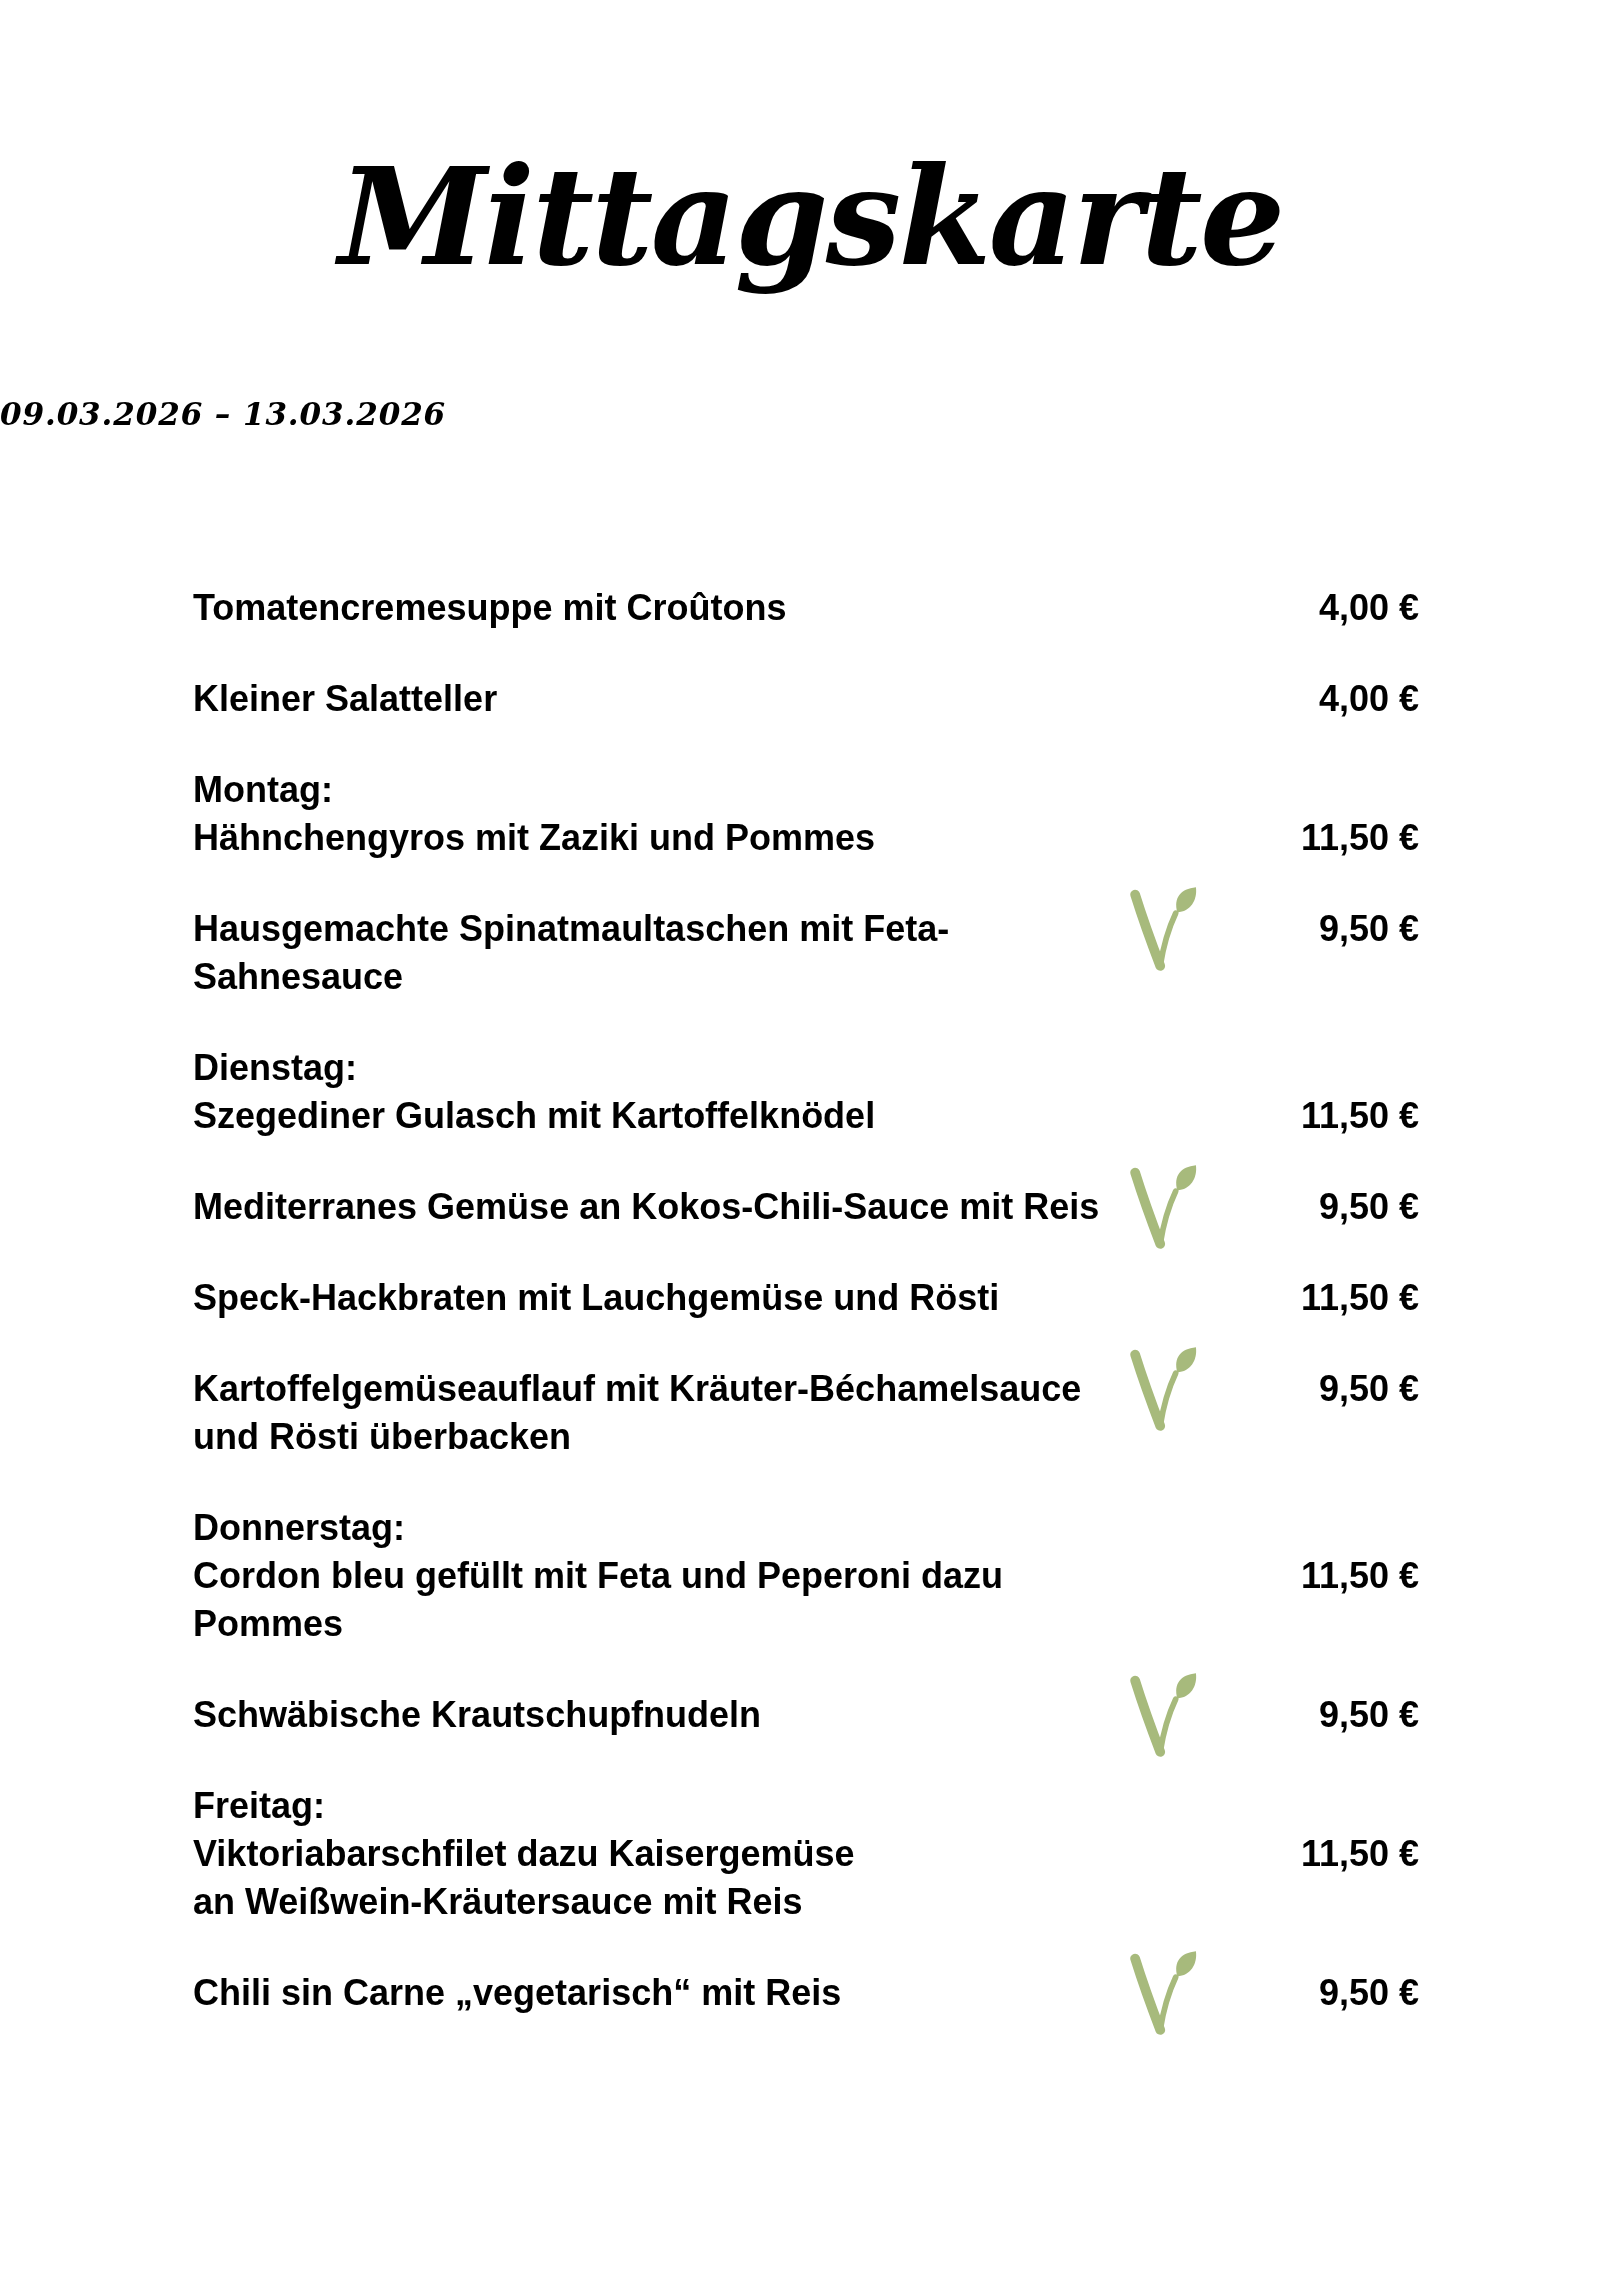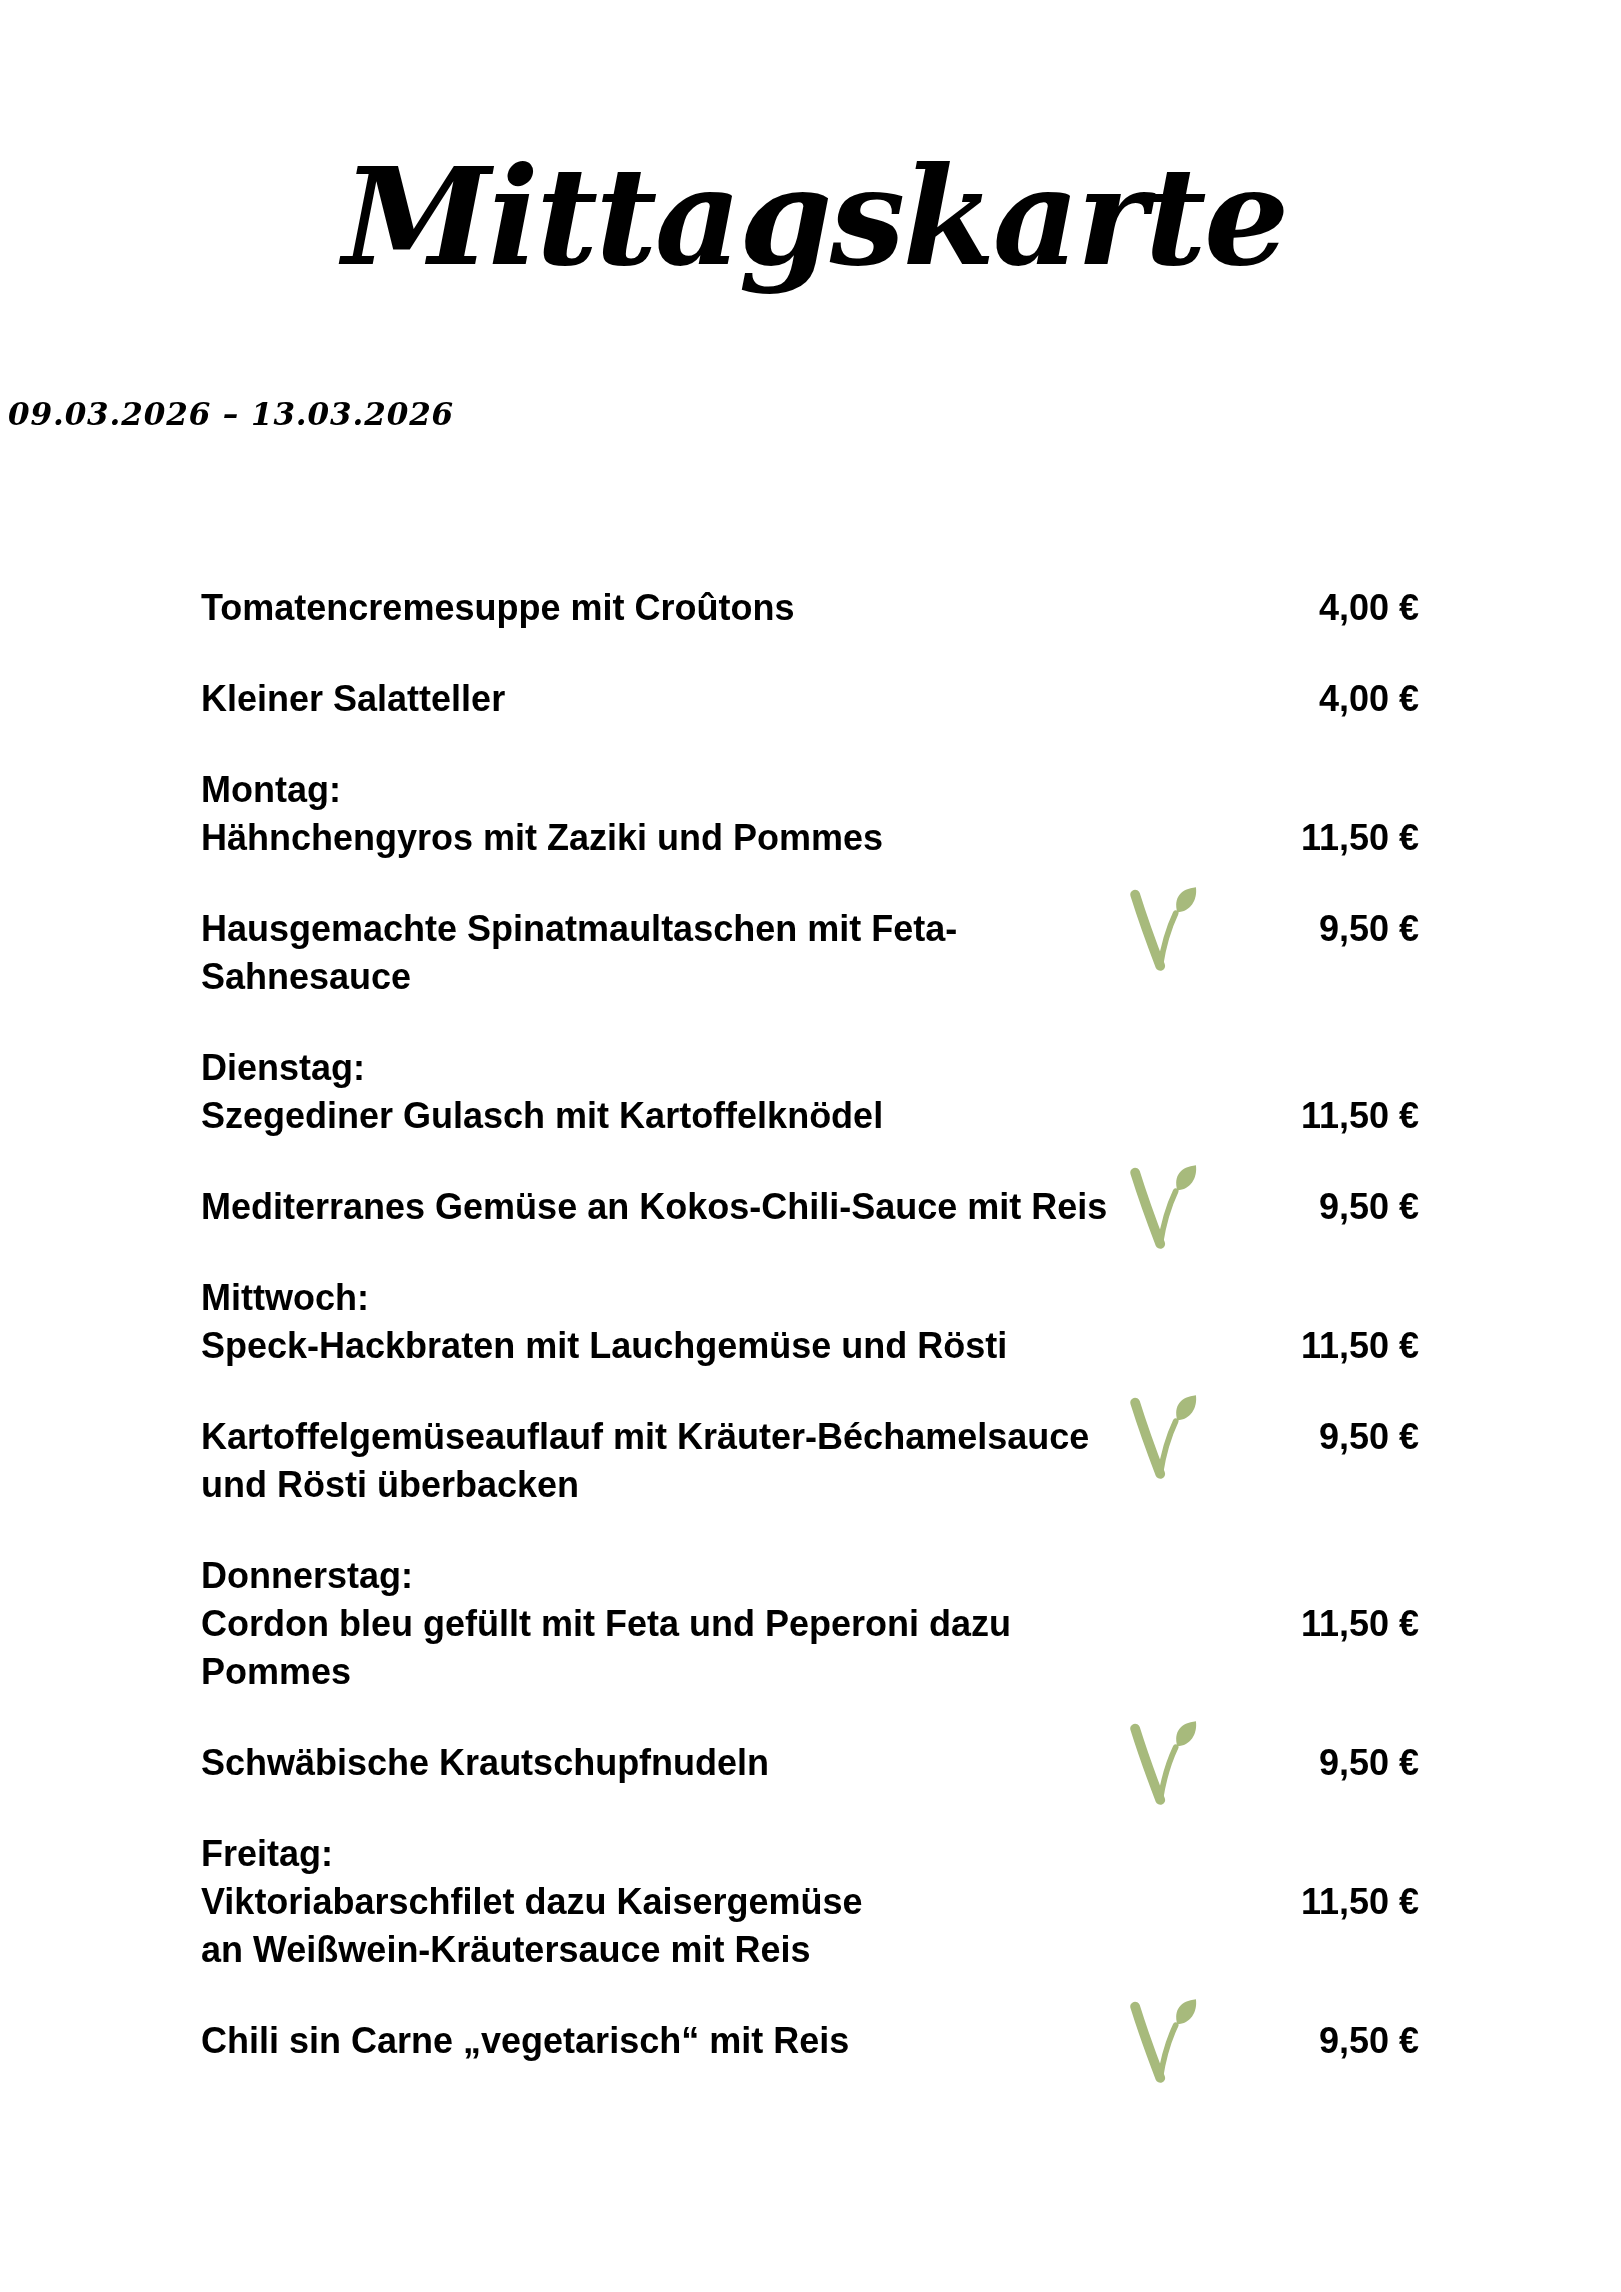--- a/index.html
+++ b/index.html
@@ -5,21 +5,20 @@
   html, body { margin: 0; padding: 0; background: #ffffff; }
   .page {
     position: relative;
     width: 1621px;
     height: 2293px;
     background: #ffffff;
     color: #000000;
     font-family: "Liberation Sans", sans-serif;
     overflow: hidden;
     box-sizing: border-box;
-    padding-left: 8px;
   }
   .title {
     margin: 0;
     padding-top: 134px;
     text-align: center;
     font-family: "DejaVu Serif", serif;
     font-style: italic;
     font-weight: 700;
     font-size: 134px;
     line-height: 1.25;
@@ -143,21 +142,20 @@
         <span class="icon-cell">
           <svg class="veg-icon" viewBox="0 0 90 105" style="color: rgb(167, 186, 124);">
               <use href="#vleaf"></use>
             </svg>
         </span>
         <span class="price">9,50 €</span>
       </div>
     </div>
 
     <div class="block">
-      <div class="day-label">Mittwoch:</div>
       <div class="row">
         <span class="name">Speck-Hackbraten mit Lauchgemüse und Rösti</span>
         <span class="icon-cell"></span>
         <span class="price">11,50 €</span>
       </div>
     </div>
 
     <div class="block">
       <div class="row">
         <span class="name">

